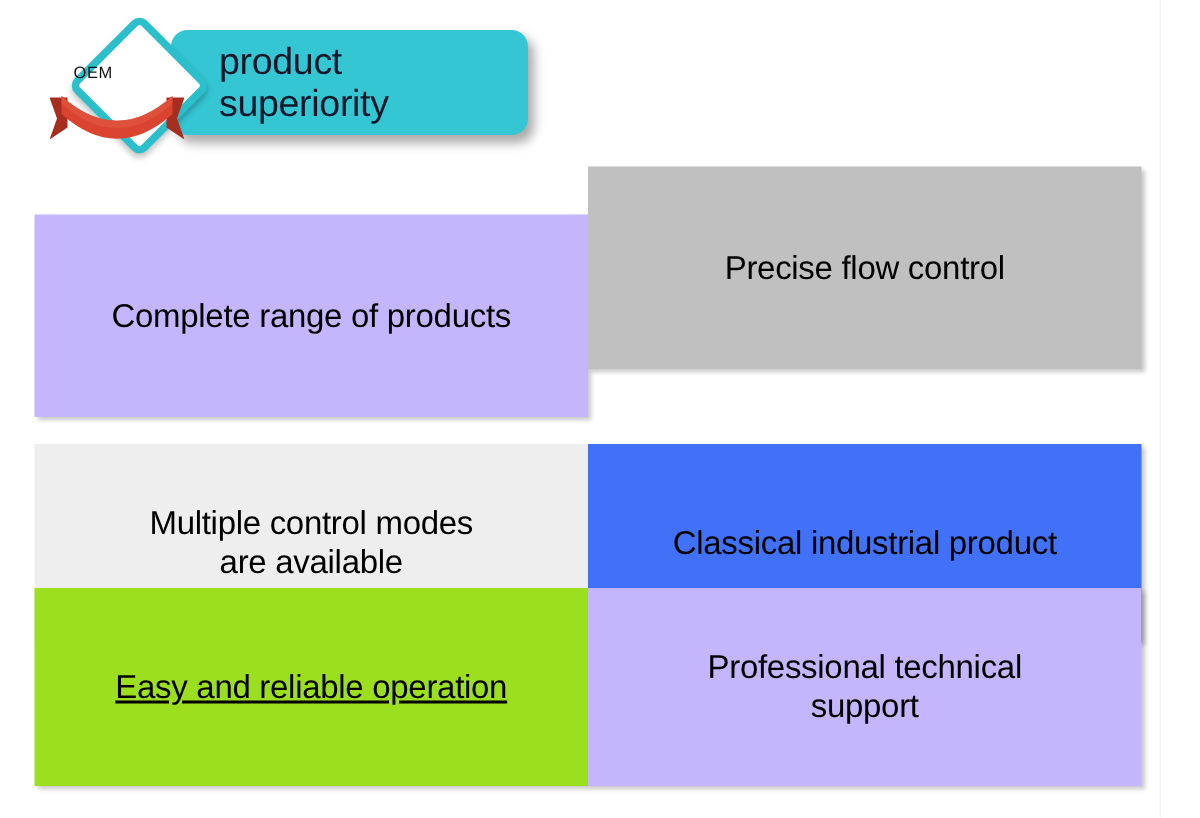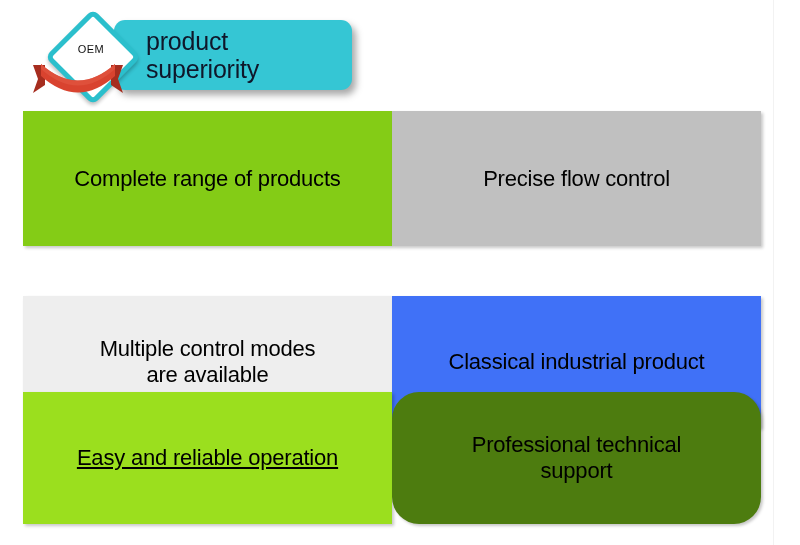--- a/index.html
+++ b/index.html
@@ -87,21 +87,21 @@
     border-radius: 7px;
     transform: rotate(45deg);
     box-shadow: 2px 2px 4px rgba(0,0,0,0.25);
     box-sizing: content-box;
   }
   .diamond-label {
     position: absolute;
     left: 0;
     top: 30px;
     width: 84px;
-    text-align: center;
+    text-align: left;
     font-size: 11px;
     font-weight: 400;
     color: #111111;
     letter-spacing: 0.4px;
     z-index: 5;
   }
 
   
   .ribbon {
     position: absolute;
@@ -182,21 +182,21 @@
         <path d="M8 1 Q45 34 82 1 L82 13 Q45 46 8 13 Z" fill="#d9432f"></path>
         <path d="M8 1 Q45 34 82 1 L82 6 Q45 39 8 6 Z" fill="#e05440" opacity="0.75"></path>
       </svg>
     </div>
 
   </div>
 
   <div id="feature-grid">
 
     <div class="grid-row row-0">
-      <div class="cell w-left" style="background: #84cc16;">
+      <div class="cell w-left" style="background: #c4b5fd; margin-top: 32px;">
         <span class="cell-text" style="color: rgb(0, 0, 0);">Complete range of products</span>
       </div>
       <div class="cell w-right" style="background: rgb(192, 192, 192);">
         <span class="cell-text" style="color: rgb(0, 0, 0);">Precise flow control</span>
       </div>
     </div>
 
     <div class="grid-row row-1">
       <div class="cell w-left" style="background: rgb(238, 238, 238);">
         <span class="cell-text" style="color: rgb(0, 0, 0);">Multiple control modes
@@ -204,21 +204,21 @@
       </div>
       <div class="cell w-right" style="background: rgb(64, 113, 247);">
         <span class="cell-text" style="color: rgb(0, 0, 0);">Classical industrial product</span>
       </div>
     </div>
 
     <div class="grid-row row-2">
       <div class="cell w-left" style="background: rgb(155, 223, 30);">
         <span class="cell-text" style="color: rgb(0, 0, 0); text-decoration: underline;">Easy and reliable operation</span>
       </div>
-      <div class="cell w-right" style="background: #4d7c0f; border-radius: 27px;">
+      <div class="cell w-right" style="background: #c4b5fd;">
         <span class="cell-text" style="color: rgb(0, 0, 0);">Professional technical
 support</span>
       </div>
     </div>
 
   </div>
 
 </div>
 
 </body></html>

